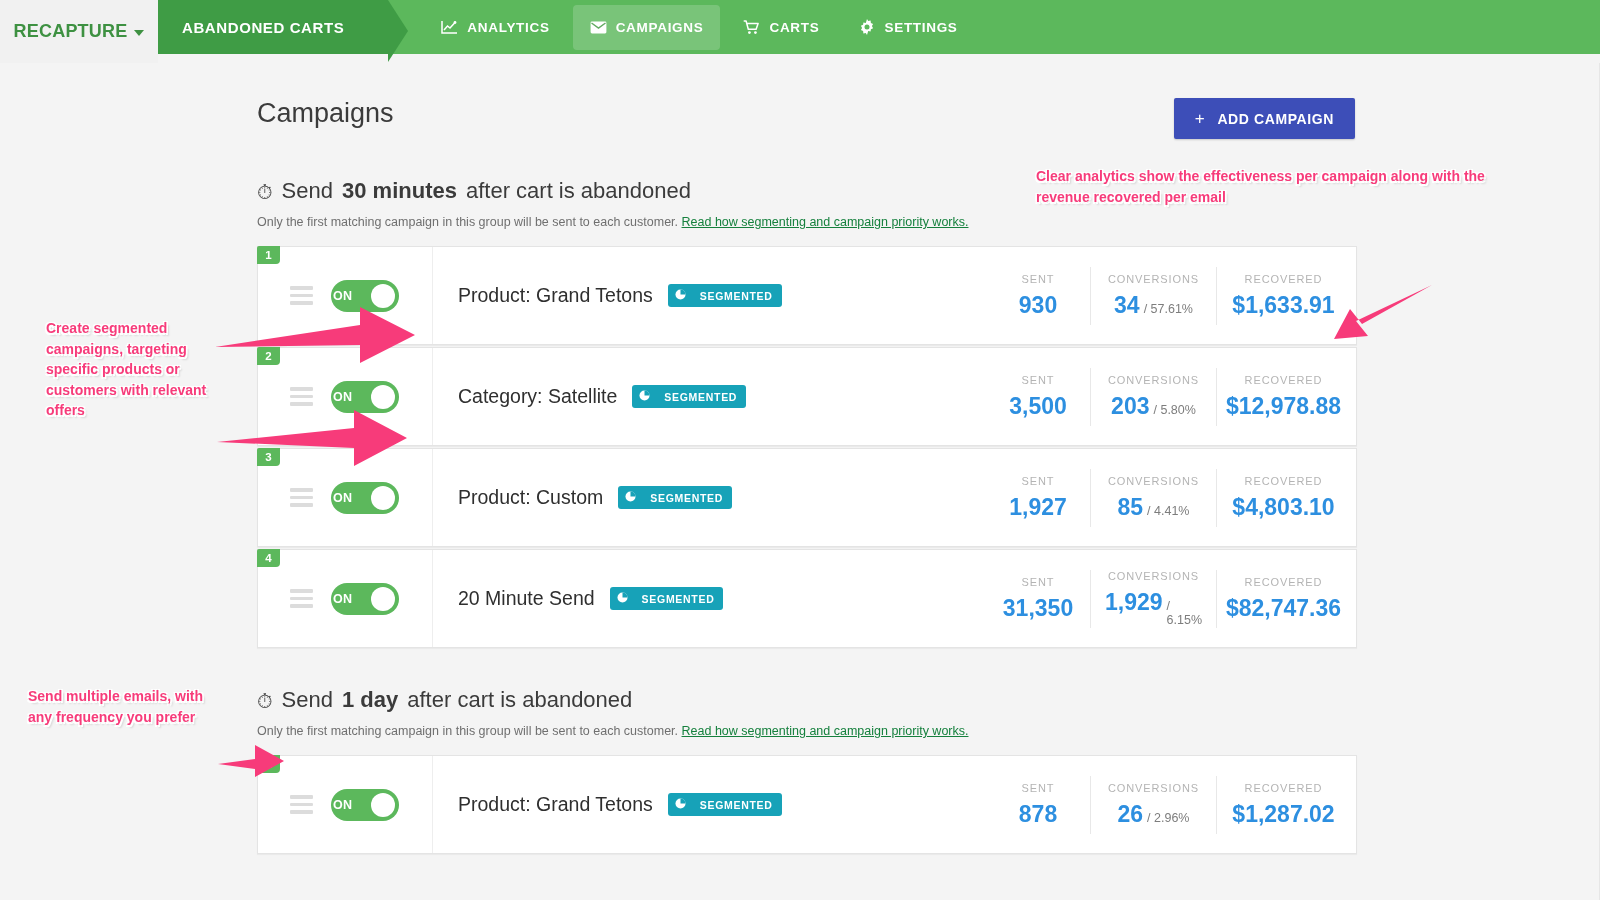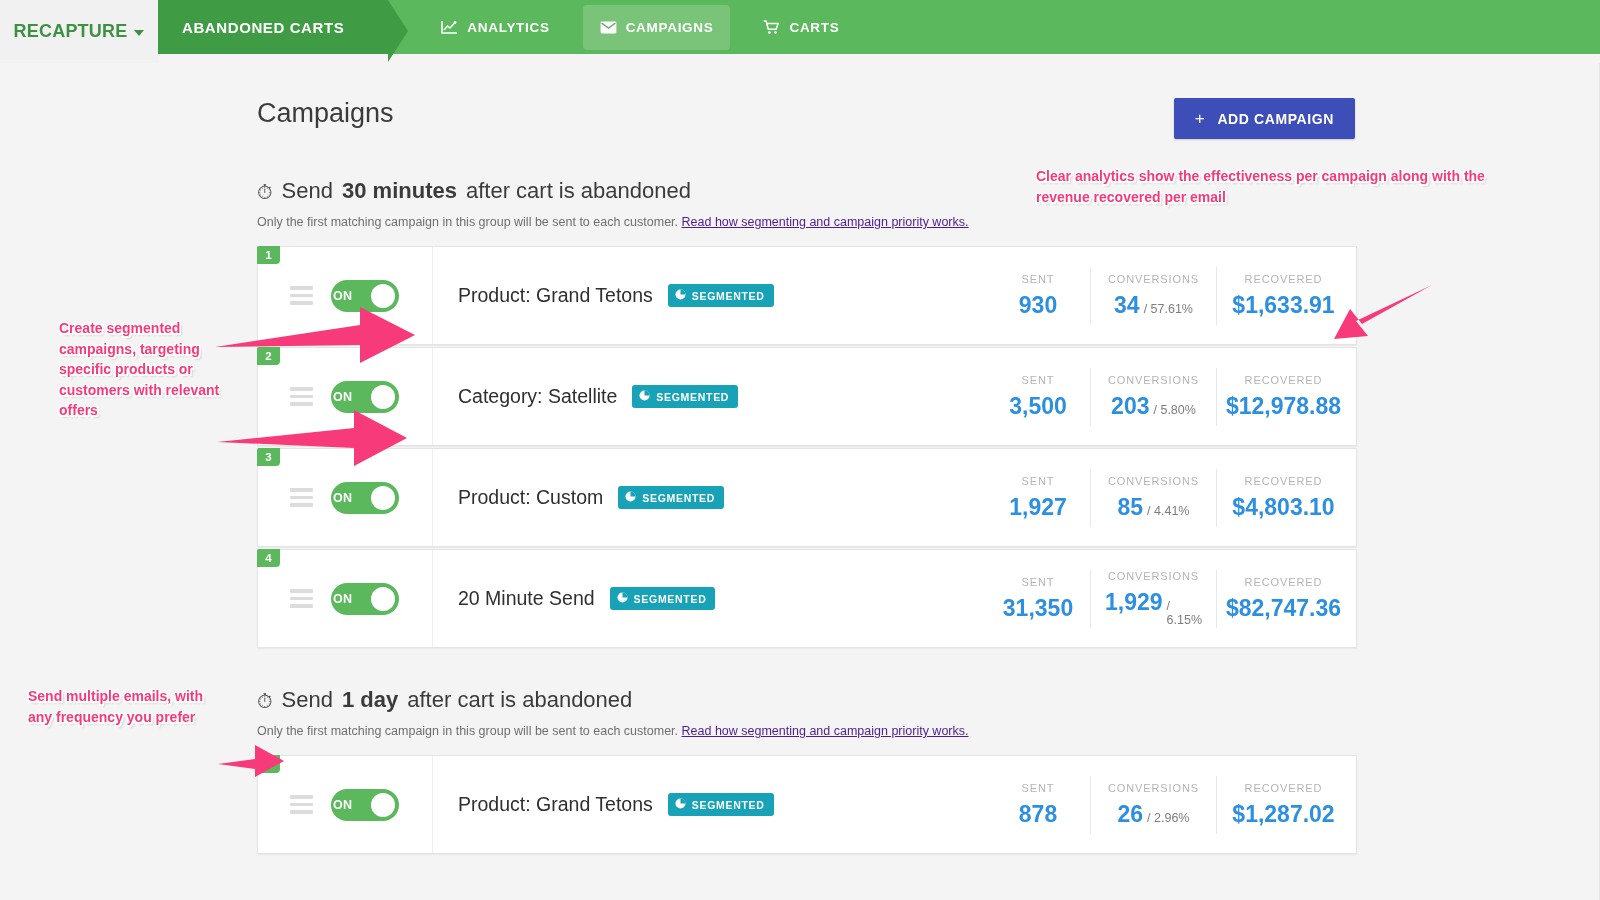--- a/index.html
+++ b/index.html
@@ -48,21 +48,21 @@
     letter-spacing: 0.6px;
   }
   .nav-active-section::after {
     content: "";
     position: absolute; right: -20px; top: 0;
     width: 0; height: 0;
     border-top: 31.5px solid transparent;
     border-bottom: 31.5px solid transparent;
     border-left: 20px solid #3f9c45;
   }
-  .nav-items { display: flex; align-items: center; margin-left: 36px; gap: 16px; }
+  .nav-items { display: flex; align-items: center; margin-left: 36px; gap: 6px; }
   .nav-item {
     display: flex; align-items: center; gap: 9px;
     height: 45px; padding: 0 17px;
     color: #ffffff; font-size: 13.5px; font-weight: bold;
     letter-spacing: 0.7px;
     border-radius: 4px;
     cursor: pointer;
   }
   .nav-item.sel { background: rgba(255,255,255,0.18); }
   .nav-item svg { display: block; }
@@ -111,21 +111,21 @@
     font-size: 22px; color: #3b3b3b; font-weight: normal;
     display: flex; align-items: baseline; gap: 9px;
     margin-top: 39px;
   }
   .group-title b { font-weight: bold; }
   .stopwatch { font-size: 20px; line-height: 1; position: relative; top: 1px; }
   .group-sub {
     margin-top: 11px;
     font-size: 12.5px; color: #6f6f6f;
   }
-  .group-sub a { color: #4c1d95; }
+  .group-sub a { color: #15803d; }
 
   
   .rows { margin-top: 17px; width: 1100px; }
   .row-wrap { position: relative; margin-bottom: 2px; }
   .prio {
     position: absolute; top: 0; left: 0;
     width: 23px; height: 18px;
     background: #5cb85c;
     color: #fff; font-size: 11.5px; font-weight: bold;
     display: flex; align-items: center; justify-content: center;
@@ -172,21 +172,21 @@
     padding-left: 25px;
   }
   .cname { font-size: 19.5px; color: #2f2f2f; }
   .badge {
     background: #17a2b8;
     color: #fff;
     font-size: 10.5px; font-weight: bold;
     letter-spacing: 0.7px;
     padding: 5px 9px 5px 7px;
     border-radius: 3px;
-    display: flex; align-items: center; gap: 6px;
+    display: flex; align-items: center; gap: 14px;
   }
   .stats { display: flex; align-items: center; flex: none; }
   .stat {
     height: 58px;
     display: flex; flex-direction: column;
     align-items: center; justify-content: center;
     padding: 0 20px;
     min-width: 96px;
   }
   .stat + .stat { border-left: 1px solid #e8e8e8; }
@@ -210,21 +210,21 @@
     font-weight: bold;
     font-size: 14px;
     line-height: 1.47;
     text-shadow:
       1.5px 1.5px 0 #ffffff, -1.5px 1.5px 0 #ffffff,
       1.5px -1.5px 0 #ffffff, -1.5px -1.5px 0 #ffffff,
       2.5px 2.5px 2px rgba(0,0,0,0.13);
     z-index: 30;
     pointer-events: none;
   }
-  .anno-1 { left: 59px; top: 318px; width: 180px; }
+  .anno-1 { left: 46px; top: 318px; width: 180px; }
   .anno-2 { left: 1036px; top: 166px; width: 460px; }
   .anno-3 { left: 28px; top: 686px; width: 190px; }
 
   .arrow { position: absolute; z-index: 29; pointer-events: none; }
 
   
   .edge-shadow {
     position:absolute; top:63px; right:0; width:1px; height:837px;
     background:#e6e6e6;
   }
@@ -272,20 +272,29 @@
         <span>
           <svg width="17" height="15" viewBox="0 0 17 15">
             <path d="M0.7 1h2.4l2.2 8.2h7.8l2-5.8H4.3" stroke="#fff" stroke-width="1.5" fill="none" stroke-linejoin="round"></path>
             <circle cx="6.4" cy="12.6" r="1.4" fill="#fff"></circle>
             <circle cx="12.4" cy="12.6" r="1.4" fill="#fff"></circle>
           </svg>
         </span>
         <span>CARTS</span>
       </div>
 
+      <div class="nav-item">
+        <span>
+          <svg width="16" height="16" viewBox="0 0 16 16">
+            <path fill="#fff" d="M8 0l1.2 2.1 2.4-.5.3 2.4 2.2 1-1.2 2.1 1.2 2.1-2.2 1-.3 2.4-2.4-.5L8 16l-1.2-2.1-2.4.5-.3-2.4-2.2-1 1.2-2.1L1.9 6.8l2.2-1 .3-2.4 2.4.5z"></path>
+            <circle cx="8" cy="8" r="2.5" fill="#5cb85c"></circle>
+          </svg>
+        </span>
+        <span>SETTINGS</span>
+      </div>
     </div>
 
   </div>
 
   <div class="content">
 
     <div class="page-head">
       <h1 class="page-title">Campaigns</h1>
       <button class="btn-add">
         <span class="plus">+</span>

